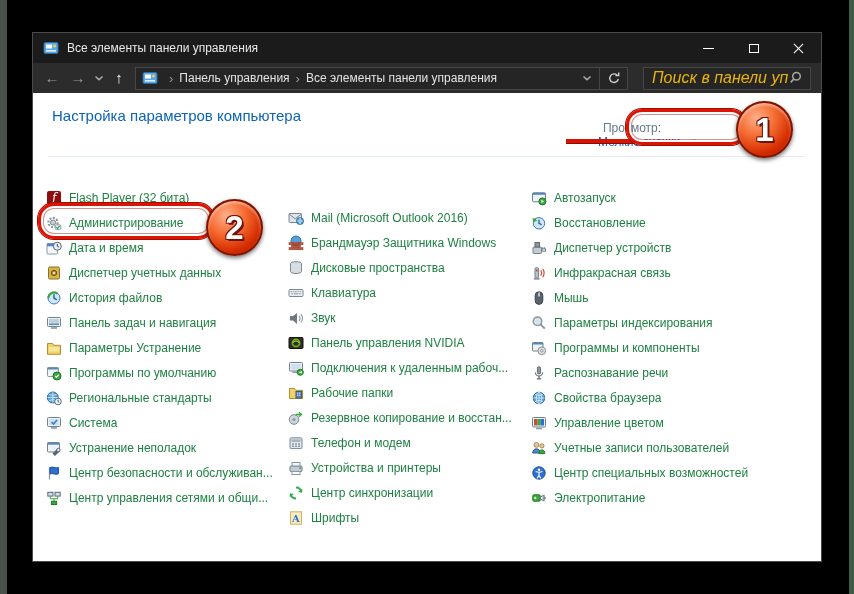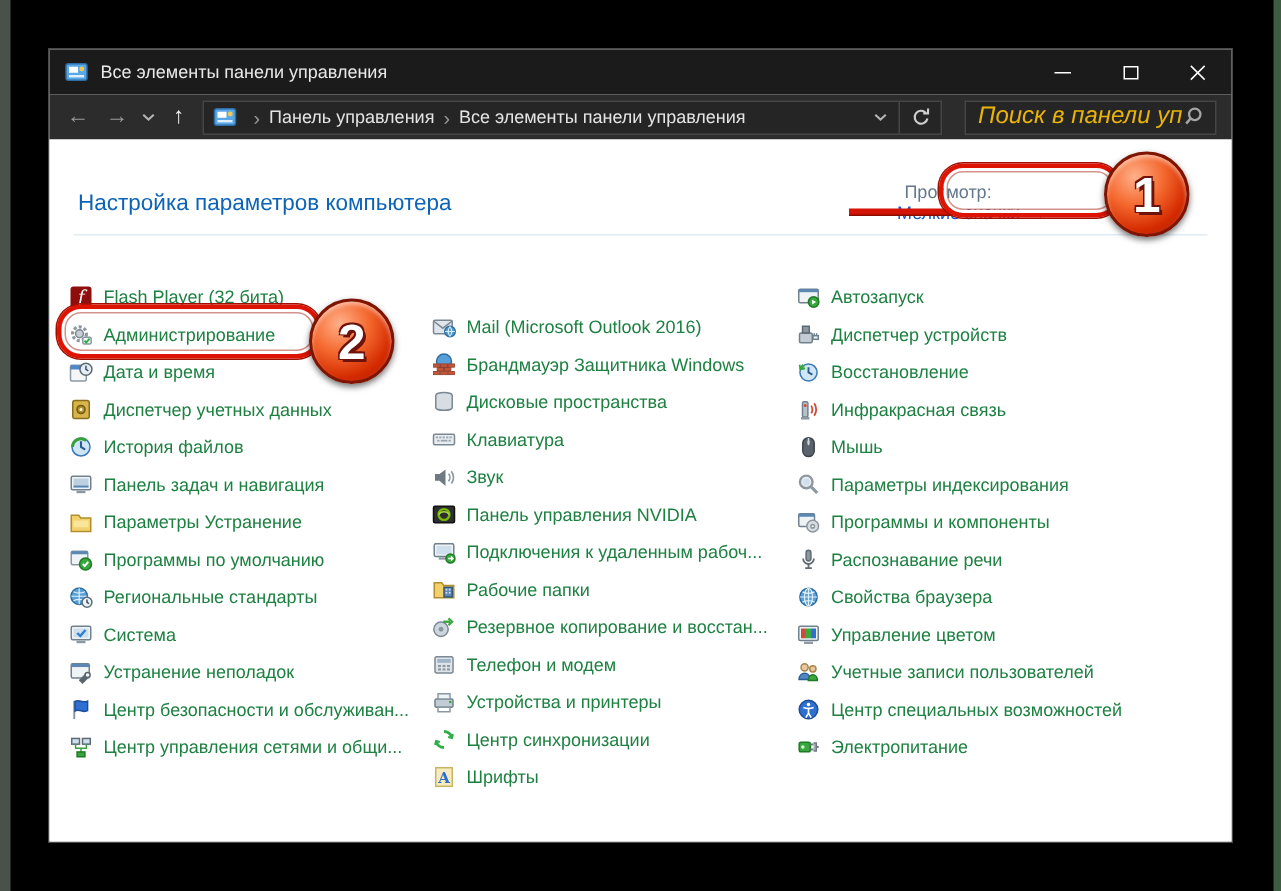--- a/index.html
+++ b/index.html
@@ -38,21 +38,21 @@
   .crumb-end{margin-left:auto;display:flex;align-items:center;height:100%;}
   .crumb-drop{width:24px;display:flex;justify-content:center;}
   .crumb-divider{width:1px;height:21px;background:#464646;}
   .refresh-btn{width:27px;display:flex;justify-content:center;}
   .searchbox{width:168px;height:23px;margin-left:15px;background:#252525;border:1px solid #464646;
              display:flex;align-items:center;padding:0 6px 0 8px;}
   .search-placeholder{flex:1;color:#eab308;font-size:16px;white-space:nowrap;overflow:hidden;font-style:italic;}
 
   
   .content{flex:1;background:#fff;position:relative;overflow:hidden;}
-  .page-heading{position:absolute;left:19px;top:34px;font-size:15px;color:#0d64b6;white-space:nowrap;}
+  .page-heading{position:absolute;left:19px;top:14px;font-size:15px;color:#0d64b6;white-space:nowrap;}
   .view-by{position:absolute;left:533px;top:28px;display:flex;align-items:center;font-size:12px;flex-direction:column;}
   .view-label{color:#64788e;}
   .view-dropdown{margin-left:32px;color:#2256c5;display:flex;align-items:center;gap:9px;white-space:nowrap;}
   .view-caret{font-size:9px;color:#3c5f9e;}
   .divider{position:absolute;left:16px;right:16px;top:63px;height:1px;background:#e2ebf3;}
 
   .col{position:absolute;top:92px;}
   .col-0{left:13px;}
   .col-1{left:255px;margin-top:20px;}
   .col-2{left:498px;}
@@ -484,38 +484,38 @@
                 <rect x="1.5" y="2.8" width="13" height="2" fill="#5b87b5"></rect>
                 <circle cx="11.4" cy="11.4" r="3.5" fill="#39a83e" stroke="#1f7a24"></circle>
                 <path d="M10.4 9.8v3.2l2.7-1.6z" fill="#fff"></path>
               </svg>
             </span>
             <span class="cp-label">Автозапуск</span>
           </div>
           <div class="cp-item">
             <span class="icon16">
               <svg viewBox="0 0 16 16" width="16" height="16" xmlns="http://www.w3.org/2000/svg">
+                <circle cx="8" cy="8.3" r="5.7" fill="#cfe6f7" stroke="#3a79b8"></circle>
+                <path d="M8 4.8v3.5l2.6 1.5" stroke="#2c5c8f" fill="none" stroke-width="1.3"></path>
+                <path d="M2.6 6.2a5.7 5.7 0 0 1 2.2-2.7" stroke="#39a83e" stroke-width="2" fill="none"></path>
+                <path d="M2 3.2l.7 3 3-.7" fill="none" stroke="#39a83e" stroke-width="1.2"></path>
+              </svg>
+            </span>
+            <span class="cp-label">Восстановление</span>
+          </div>
+          <div class="cp-item">
+            <span class="icon16">
+              <svg viewBox="0 0 16 16" width="16" height="16" xmlns="http://www.w3.org/2000/svg">
                 <rect x="2" y="7" width="8.5" height="6.5" rx="1" fill="#c3ccd4" stroke="#70818d"></rect>
                 <rect x="4" y="2.5" width="4.5" height="4.5" fill="#8d979e" stroke="#5f6a73"></rect>
                 <rect x="11" y="8.8" width="3.5" height="2.4" fill="#eef3f6" stroke="#70818d"></rect>
                 <path d="M11.8 7.2v1.6M13.4 7.2v1.6" stroke="#70818d"></path>
               </svg>
             </span>
             <span class="cp-label">Диспетчер устройств</span>
-          </div>
-          <div class="cp-item">
-            <span class="icon16">
-              <svg viewBox="0 0 16 16" width="16" height="16" xmlns="http://www.w3.org/2000/svg">
-                <circle cx="8" cy="8.3" r="5.7" fill="#cfe6f7" stroke="#3a79b8"></circle>
-                <path d="M8 4.8v3.5l2.6 1.5" stroke="#2c5c8f" fill="none" stroke-width="1.3"></path>
-                <path d="M2.6 6.2a5.7 5.7 0 0 1 2.2-2.7" stroke="#39a83e" stroke-width="2" fill="none"></path>
-                <path d="M2 3.2l.7 3 3-.7" fill="none" stroke="#39a83e" stroke-width="1.2"></path>
-              </svg>
-            </span>
-            <span class="cp-label">Восстановление</span>
           </div>
           <div class="cp-item">
             <span class="icon16">
               <svg viewBox="0 0 16 16" width="16" height="16" xmlns="http://www.w3.org/2000/svg">
                 <rect x="4" y="2.8" width="3.6" height="10.2" rx="1" fill="#b9c2c9" stroke="#70818d"></rect>
                 <rect x="3" y="13" width="5.6" height="1.7" fill="#8d979e"></rect>
                 <circle cx="5.8" cy="5.4" r="1" fill="#d04a3a"></circle>
                 <path d="M9.8 5.4a5 5 0 0 1 0 5.2M11.8 3.8a8 8 0 0 1 0 8.4" stroke="#d04a3a" fill="none" stroke-width="1.2"></path>
               </svg>
             </span>

